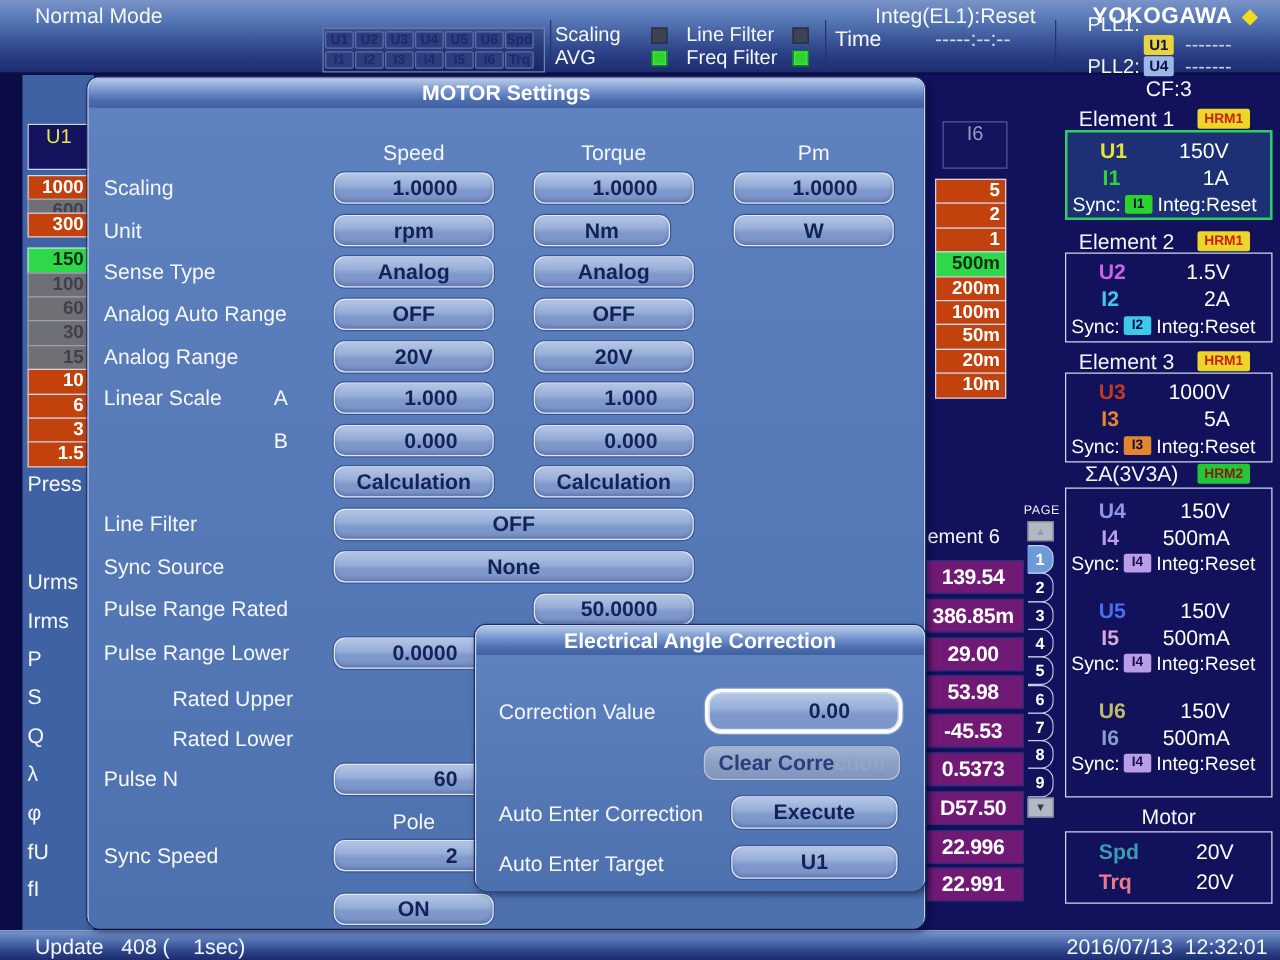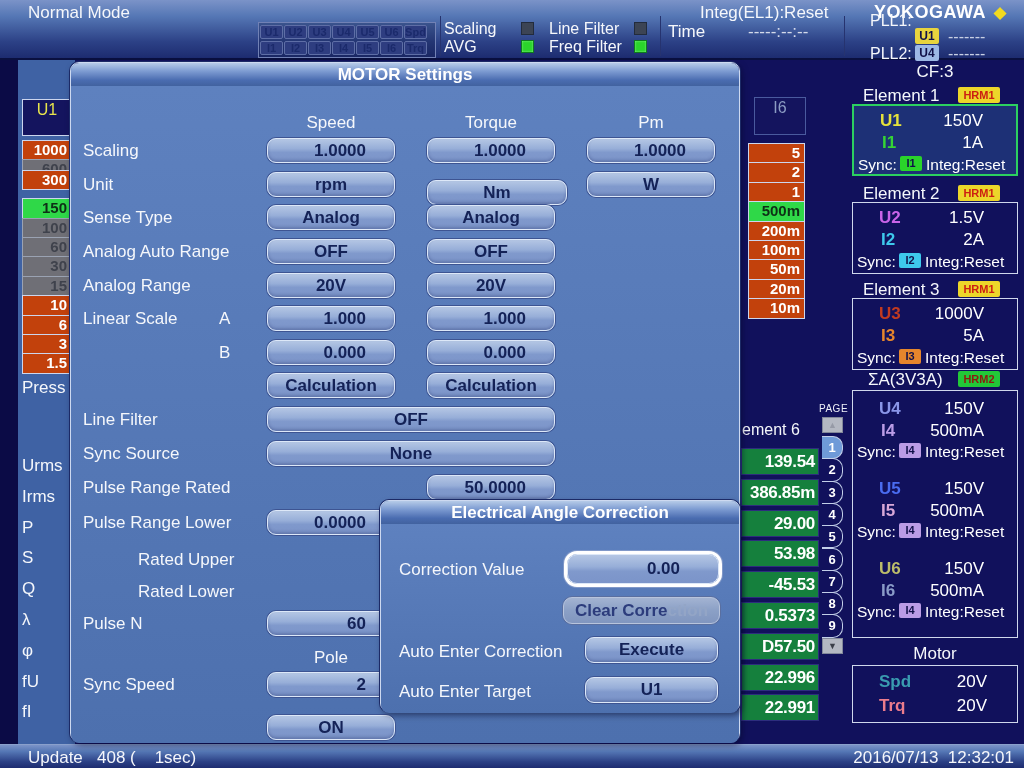--- a/index.html
+++ b/index.html
@@ -11,21 +11,21 @@
   .bar{position:absolute;left:0;width:1024px;background:linear-gradient(180deg,#7b93c8 0%,#5577b5 28%,#2c4186 72%,#1d2c70 100%)}
   .vdiv{position:absolute;width:1px;background:#26336f;top:16px;height:40px}
   .prow{display:flex;gap:1px;margin-bottom:2px}
   .pcell{width:23px;height:14px;background:#2e3d80;border:1px solid #5e6ea6;color:#1b2a6b;font-size:11px;font-weight:bold;text-align:center;line-height:12px;border-radius:2px}
   .lamp{position:absolute;width:13px;height:13px;background:#3c4454;border:1px solid #222b3c}
   .lamp.on{background:#2bd42b;border-color:#0e7a1e;box-shadow:inset 0 0 2px #9f9}
   .badge{position:absolute;font-weight:bold;text-align:center;color:#101048;border-radius:2px;font-size:11px}
   .cell{position:absolute;background:#c2410c;border:1px solid #ccd6ee;color:#fff;font-size:15px;font-weight:bold;text-align:right;padding-right:4px}
   .cell.dim{background:#6f6f76;color:#3f424c;border-color:#9aa2b2}
   .cell.sel{background:#2fd848;color:#0e3016}
-  .vbox{position:absolute;background:#15803d;border:1px solid #2d2d7e;color:#fff;font-weight:bold;font-size:17px;text-align:right;padding-right:3px;letter-spacing:-0.3px}
+  .vbox{position:absolute;background:#701a75;border:1px solid #2d2d7e;color:#fff;font-weight:bold;font-size:17px;text-align:center;padding-right:3px;letter-spacing:-0.3px}
   .tab{position:absolute;border:1px solid #c3cfe9;border-left:none;border-radius:0 10px 10px 0;color:#fff;font-size:13px;font-weight:bold;text-align:center}
   .tab.sel{background:#6f9ad8}
   .arrbtn{position:absolute;background:#b4b8c2;border:1px solid #82889a;text-align:center;font-size:9px;line-height:15px}
   .dlg{position:absolute;border:1px solid #cdd9f0;border-radius:9px;box-shadow:0 0 0 1px #1c2a66,2px 3px 6px rgba(5,8,40,.55)}
   .dlg-title{position:absolute;left:0;top:0;width:100%;height:23px;background:linear-gradient(180deg,#b6cbe8 0%,#7e9cd2 35%,#4a6cb0 75%,#41629f 100%);border-radius:8px 8px 0 0;color:#fff;font-weight:bold;font-size:17px;text-align:center;line-height:23px}
   .dlg-body{position:absolute;left:0;top:23px;width:100%;background:linear-gradient(180deg,#5e81bf 0%,#4d70ae 100%);border-radius:0 0 8px 8px}
   .btn{position:absolute;background:linear-gradient(180deg,#b4c6e4 0%,#97aed8 42%,#8099cc 58%,#7b94c9 100%);border:1px solid #dde8f8;box-shadow:0 0 0 1px #3d5492,inset 0 -2px 3px rgba(25,35,90,.25);border-radius:9px;color:#142257;font-weight:bold;font-size:17px;text-align:center;height:25px;line-height:23px}
   .btn.num{text-align:right;padding-right:28px}
   .btn.focused{box-shadow:0 0 0 3px #ffffff,0 0 0 4px #8098c8;border-radius:10px}
   .btn.disabled{background:linear-gradient(180deg,#a3b3d2 0%,#8ba0c6 50%,#8196bf 100%);border-color:#b8c4dc;box-shadow:0 0 0 1px #5a6fa0;color:#2c3c7c}
@@ -212,21 +212,21 @@
   <div class="dlg-body" id="motor-body" style="height:657px">
       <div class="lbl" style="left: 196px; top: 27px; width: 128px; text-align: center;">Speed</div>
       <div class="lbl" style="left: 356px; top: 27px; width: 128px; text-align: center;">Torque</div>
       <div class="lbl" style="left: 516px; top: 27px; width: 128px; text-align: center;">Pm</div>
       <div class="lbl" style="left: 12px; top: 55px; white-space: pre-line;">Scaling</div>
       <div class="btn num" style="left: 196px; top: 52px; width: 128px;">1.0000</div>
       <div class="btn num" style="left: 356px; top: 52px; width: 128px;">1.0000</div>
       <div class="btn num" style="left: 516px; top: 52px; width: 128px;">1.0000</div>
       <div class="lbl" style="left: 12px; top: 89px; white-space: pre-line;">Unit</div>
       <div class="btn" style="left: 196px; top: 86px; width: 128px;">rpm</div>
-      <div class="btn" style="left: 356px; top: 86px; width: 140px; margin-top: 8px;">Nm</div>
+      <div class="btn" style="left: 356px; top: 86px; width: 109px;">Nm</div>
       <div class="btn" style="left: 516px; top: 86px; width: 128px;">W</div>
       <div class="lbl" style="left: 12px; top: 122px; white-space: pre-line;">Sense Type</div>
       <div class="btn" style="left: 196px; top: 119px; width: 128px;">Analog</div>
       <div class="btn" style="left: 356px; top: 119px; width: 128px;">Analog</div>
       <div class="lbl" style="left: 12px; top: 156px; white-space: pre-line;">Analog Auto Range</div>
       <div class="btn" style="left: 196px; top: 153px; width: 128px;">OFF</div>
       <div class="btn" style="left: 356px; top: 153px; width: 128px;">OFF</div>
       <div class="lbl" style="left: 12px; top: 190px; white-space: pre-line;">Analog Range</div>
       <div class="btn" style="left: 196px; top: 187px; width: 128px;">20V</div>
       <div class="btn" style="left: 356px; top: 187px; width: 128px;">20V</div>

